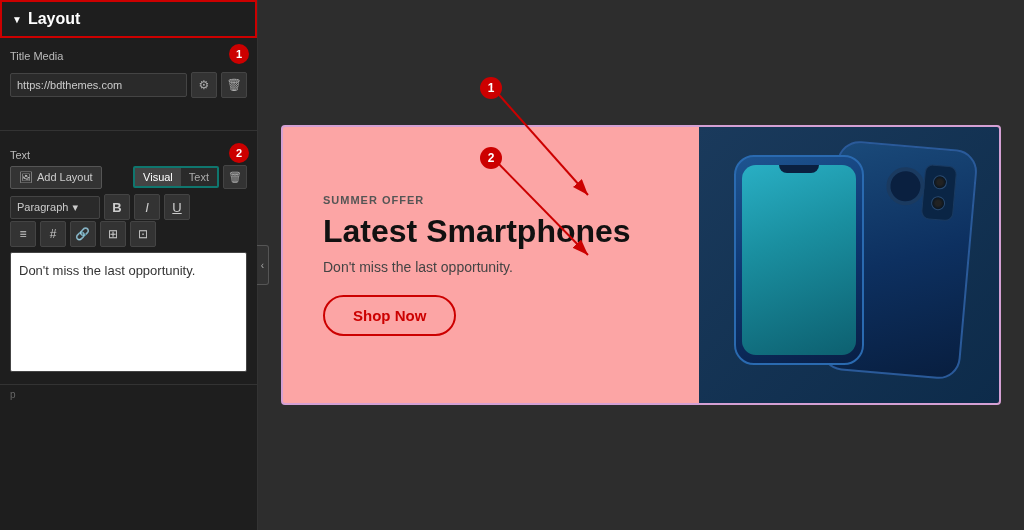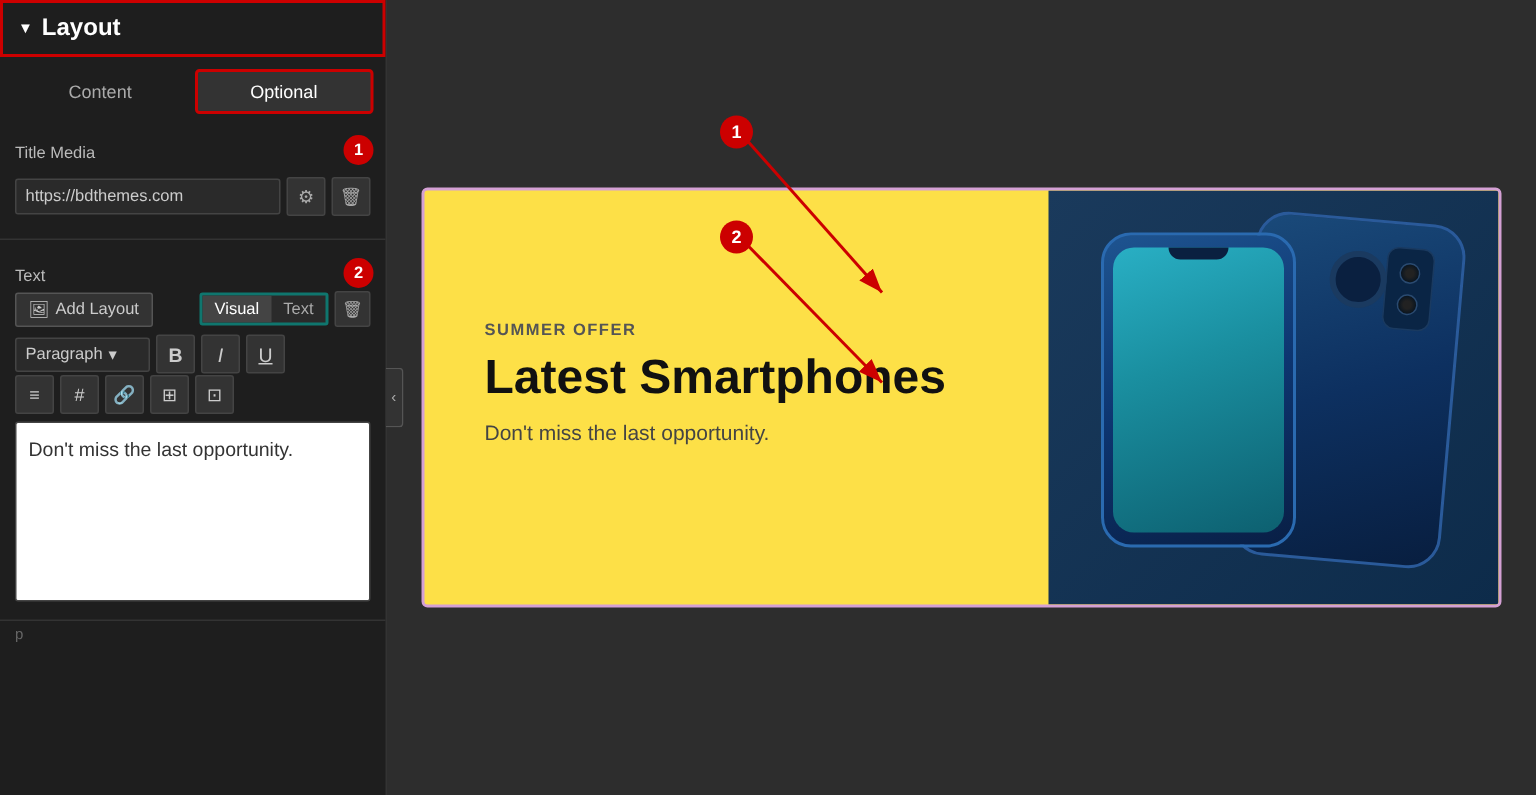--- a/index.html
+++ b/index.html
@@ -101,21 +101,21 @@
       font-weight: bold;
       position: relative;
       top: -2px;
       right: -2px;
     }
 
     .title-link-row {
       display: flex;
       align-items: center;
       gap: 4px;
-      margin-bottom: 1px;
+      margin-bottom: 18px;
     }
 
     .title-link-input {
       flex: 1;
       background: #2a2a2a;
       border: 1px solid #444;
       color: #ccc;
       font-size: 11px;
       padding: 5px 6px;
       border-radius: 2px;
@@ -314,21 +314,21 @@
       justify-content: center;
       padding: 20px;
       position: relative;
     }
 
     .preview-frame {
       width: 720px;
       height: 280px;
       border: 2px solid #d4a0d4;
       border-radius: 4px;
-      background: #fde047;
+      background: #fca5a5;
       display: flex;
       align-items: stretch;
       overflow: hidden;
       position: relative;
     }
 
     .promo-left {
       flex: 1;
       padding: 40px 40px;
       display: flex;
@@ -483,24 +483,20 @@
 </head>
 <body>
 
 <div class="sidebar sidebar-relative">
 
   <div class="sidebar-header">
     <span class="chevron-icon">▼</span>
     <span class="sidebar-header-title">Layout</span>
   </div>
 
-  <div class="tab-bar">
-    <button class="tab tab-content">Content</button>
-    <button class="tab tab-optional">Optional</button>
-  </div>
 
   <div class="sidebar-section">
     <div class="section-label">
       <span class="section-label-text">Title Media</span>
       <div class="badge-circle">1</div>
     </div>
     <div class="title-link-row">
       <input class="title-link-input" type="text" value="https://bdthemes.com" placeholder="https://bdthemes.com" style="">
       <button class="icon-btn">⚙</button>
       <button class="icon-btn">🗑</button>
@@ -557,20 +553,21 @@
   <div class="collapse-handle">‹</div>
 </div>
 
 <div class="main-content">
   <div class="preview-frame">
 
     <div class="promo-left">
       <div class="promo-summer">SUMMER OFFER</div>
       <div class="promo-title">Latest Smartphones</div>
       <div class="promo-desc">Don't miss the last opportunity.</div>
+      <button class="shop-btn">Shop Now</button>
     </div>
 
     <div class="promo-right">
       <div class="phone-visual">
 
         <div class="phone-back">
           <div class="phone-camera-back">
             <div class="camera-lens"></div>
             <div class="camera-lens"></div>
           </div>

